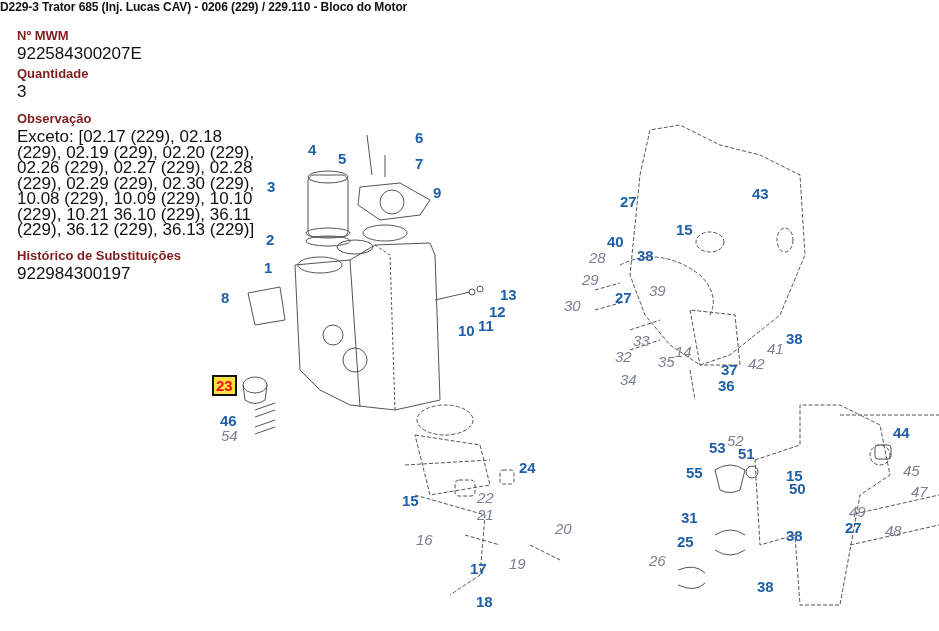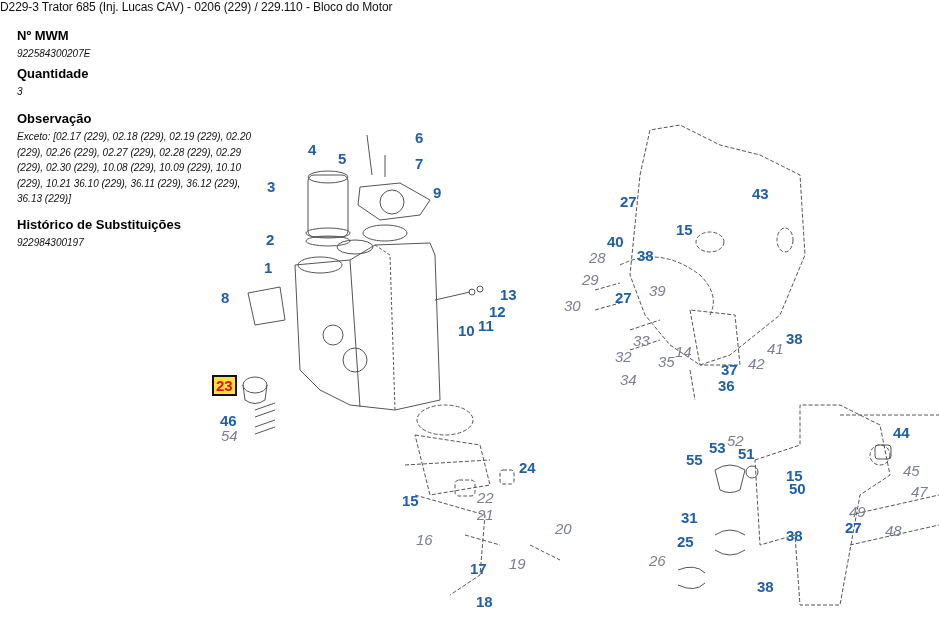--- a/index.html
+++ b/index.html
@@ -1,20 +1,20 @@
 <!DOCTYPE html>
 <html><head>
 <meta charset="utf-8">
 <style>
   html, body { margin:0; padding:0; background:#fff; }
   body { width:939px; height:631px; position:relative; overflow:hidden; font-family:"Liberation Sans", sans-serif; color:#111; }
-  .breadcrumb { position:absolute; left:0; top:0; font-size:12px; color:#111; white-space:nowrap; letter-spacing:-0.1px; }
+  .breadcrumb { position:absolute; left:0; top:0; font-size:12px; color:#111; white-space:nowrap; letter-spacing:-0.1px;font-weight:bold; }
   .panel { position:absolute; left:17px; top:28px; width:245px; }
-  .field-label { color:#000000; font-weight:bold; font-size:13px; margin:0; line-height:16px; }
-  .field-value { font-size:10px; line-height:15.5px; margin:2px 0 0 0; color:#111;font-style:italic; }
+  .field-label { color:#7f1d1d; font-weight:bold; font-size:13px; margin:0; line-height:16px; }
+  .field-value { font-size:17px; line-height:15.5px; margin:2px 0 0 0; color:#111; }
   .diagram { position:absolute; left:200px; top:115px; width:739px; height:516px; }
   .diagram svg { position:absolute; left:0; top:0; }
   .callout { position:absolute; font-size:15px; font-weight:bold; color:#1f5fa8; line-height:15px; }
   .callout.alt { font-weight:normal; font-style:italic; color:#7a7f93; }
   .callout.selected { color:#e11; border:2px solid #111; padding:1px 2px; background:#fde047; }
 </style>
 </head>
 <body>
 
 <div class="breadcrumb">D229-3 Trator 685 (Inj. Lucas CAV) - 0206 (229)  /  229.110 - Bloco do Motor</div>
@@ -146,21 +146,21 @@
   <span class="callout" style="left:319px;top:345px">24</span>
   <span class="callout" style="left:202px;top:378px">15</span>
   <span class="callout alt" style="left:277px;top:375px">22</span>
   <span class="callout alt" style="left:277px;top:392px">21</span>
   <span class="callout alt" style="left:216px;top:417px">16</span>
   <span class="callout alt" style="left:355px;top:406px">20</span>
   <span class="callout alt" style="left:309px;top:441px">19</span>
   <span class="callout" style="left:270px;top:446px">17</span>
   <span class="callout" style="left:276px;top:479px">18</span>
 
-  <span class="callout" style="left:486px;top:337px">55</span>
+  <span class="callout" style="left:486px;top:350px">55</span>
   <span class="callout" style="left:509px;top:325px">53</span>
   <span class="callout alt" style="left:527px;top:318px">52</span>
   <span class="callout" style="left:538px;top:331px">51</span>
   <span class="callout" style="left:586px;top:353px">15</span>
   <span class="callout" style="left:589px;top:366px">50</span>
   <span class="callout" style="left:481px;top:395px">31</span>
   <span class="callout" style="left:477px;top:419px">25</span>
   <span class="callout alt" style="left:449px;top:438px">26</span>
   <span class="callout" style="left:586px;top:413px">38</span>
   <span class="callout" style="left:557px;top:464px">38</span>

